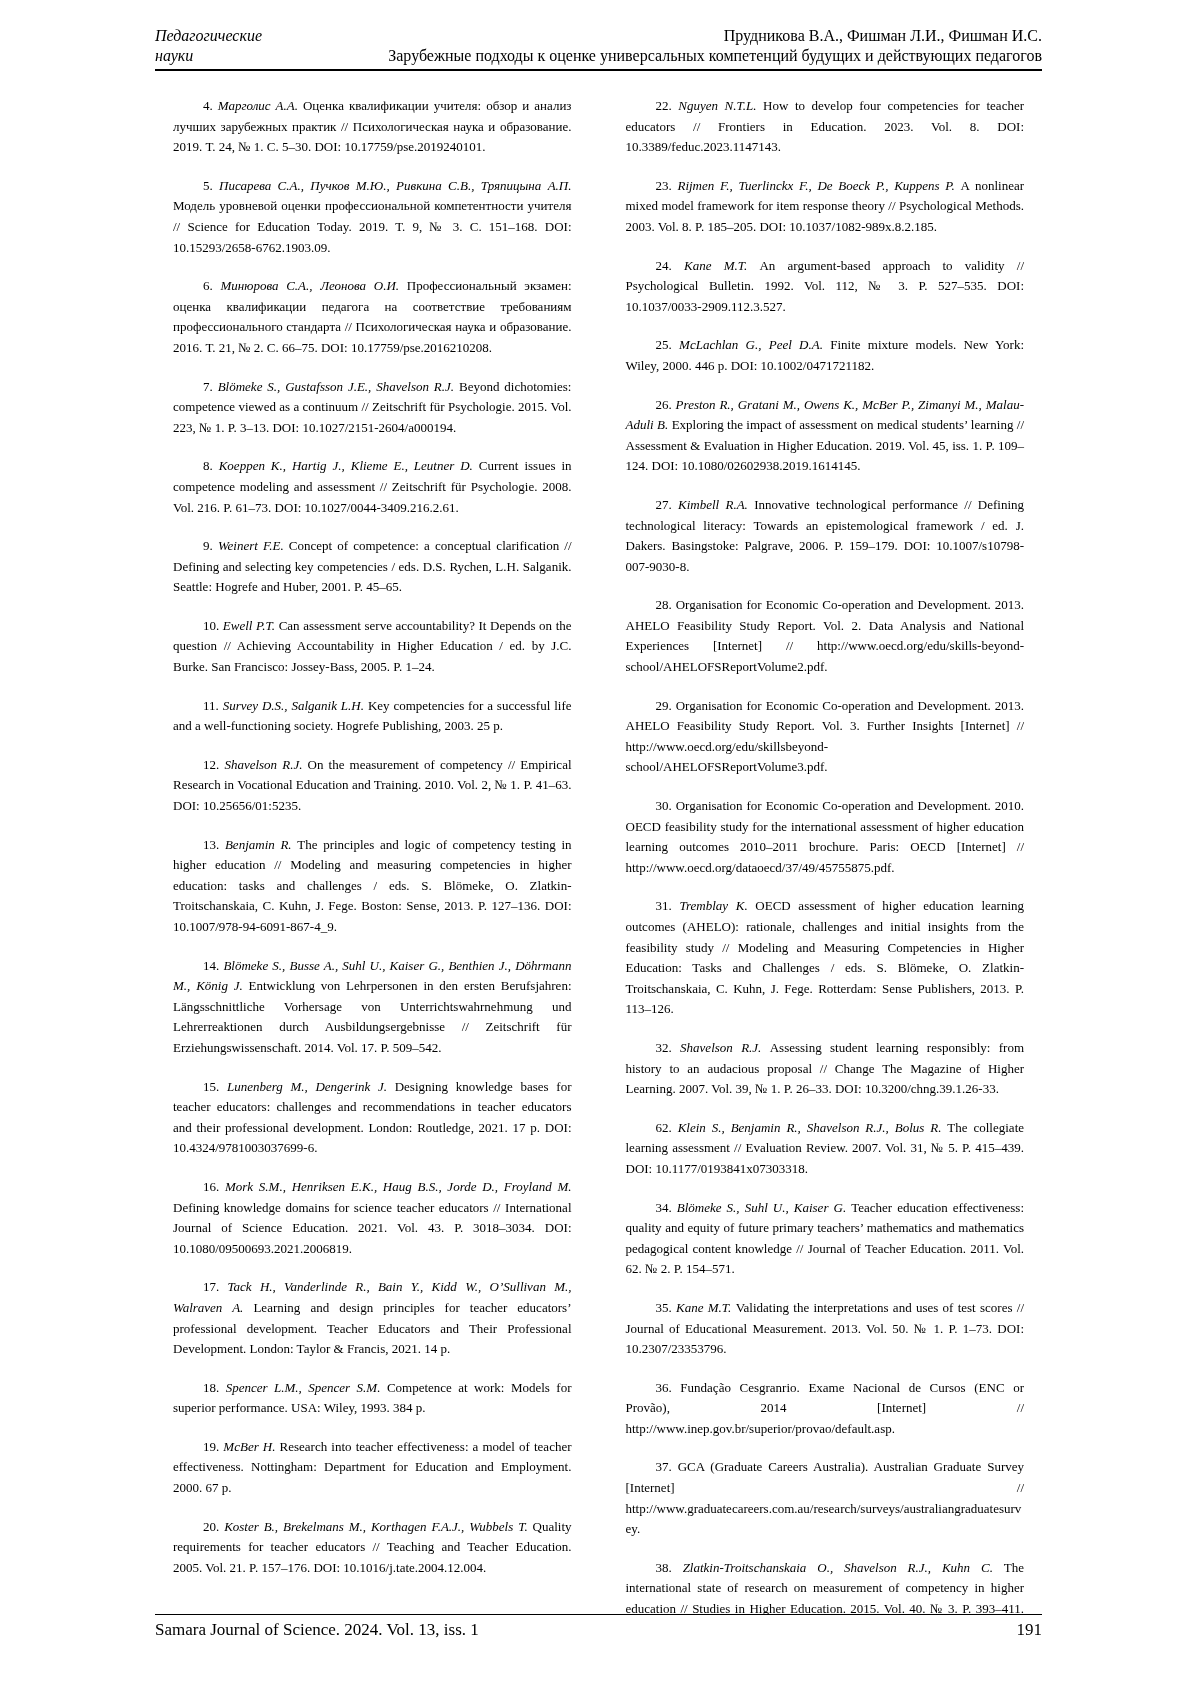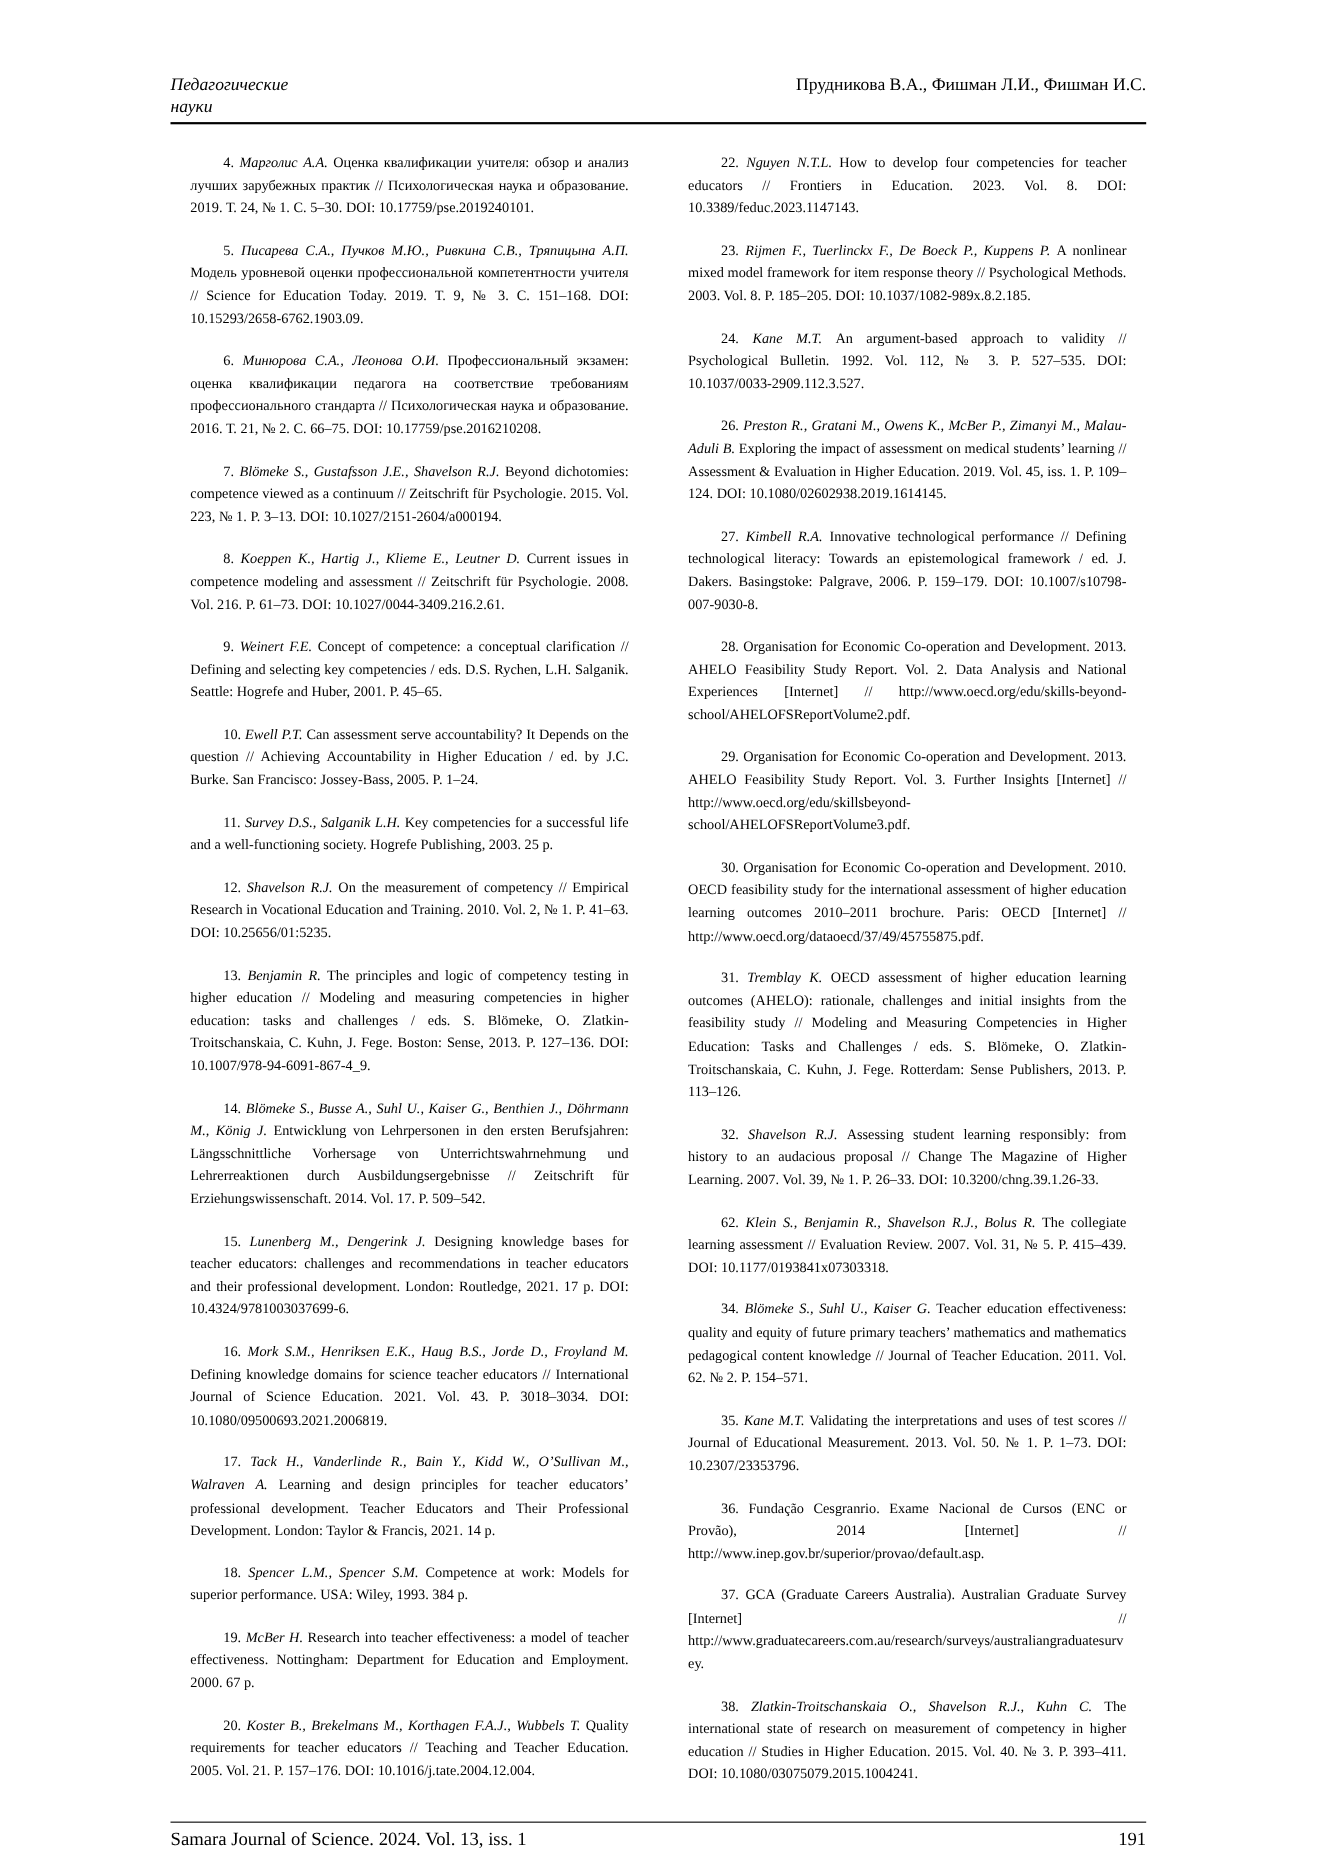--- a/index.html
+++ b/index.html
@@ -5,21 +5,21 @@
 <style>
   html, body {
     margin: 0;
     padding: 0;
     background: #ffffff;
   }
   .page {
     width: 1200px;
     height: 1697px;
     box-sizing: border-box;
-    padding: 68px 158px 0 155px;
+    padding: 26px 158px 0 155px;
     background: #ffffff;
     color: #000000;
     font-family: "Liberation Serif", serif;
     position: relative;
     overflow: hidden;
   }
   .page-header {
     display: flex;
     justify-content: space-between;
     align-items: flex-start;
@@ -78,20 +78,21 @@
 
 <div class="page">
 
   <header class="page-header">
     <div class="header-left">
       <div>Педагогические</div>
       <div>науки</div>
     </div>
     <div class="header-right">
       <div>Прудникова В.А., Фишман Л.И., Фишман И.С.</div>
+      <div>Зарубежные подходы к оценке универсальных компетенций будущих и действующих педагогов</div>
     </div>
   </header>
 
   <div class="rule-top"></div>
 
   <main class="columns">
     <div class="col" id="left-col">
         <p class="ref"><span>4. </span><span class="au">Марголис А.А. </span><span>Оценка квалификации учителя: обзор и анализ лучших зарубежных практик // Психологическая наука и образование. 2019. Т. 24, № 1. С. 5–30. DOI: 10.17759/pse.2019240101.</span></p>
         <p class="ref"><span>5. </span><span class="au">Писарева С.А., Пучков М.Ю., Ривкина С.В., Тряпицына А.П. </span><span>Модель уровневой оценки профессиональной компетентности учителя // Science for Education Today. 2019. Т. 9, № 3. С. 151–168. DOI: 10.15293/2658-6762.1903.09.</span></p>
         <p class="ref"><span>6. </span><span class="au">Минюрова С.А., Леонова О.И. </span><span>Профессиональный экзамен: оценка квалификации педагога на соответствие требованиям профессионального стандарта // Психологическая наука и образование. 2016. Т. 21, № 2. С. 66–75. DOI: 10.17759/pse.2016210208.</span></p>
@@ -107,20 +108,21 @@
         <p class="ref"><span>16. </span><span class="au">Mork S.M., Henriksen E.K., Haug B.S., Jorde D., Froyland M. </span><span>Defining knowledge domains for science teacher educators // International Journal of Science Education. 2021. Vol. 43. P. 3018–3034. DOI: 10.1080/09500693.2021.2006819.</span></p>
         <p class="ref"><span>17. </span><span class="au">Tack H., Vanderlinde R., Bain Y., Kidd W., O’Sullivan M., Walraven A. </span><span>Learning and design principles for teacher educators’ professional development. Teacher Educators and Their Professional Development. London: Taylor &amp; Francis, 2021. 14 p.</span></p>
         <p class="ref"><span>18. </span><span class="au">Spencer L.M., Spencer S.M. </span><span>Competence at work: Models for superior performance. USA: Wiley, 1993. 384 p.</span></p>
         <p class="ref"><span>19. </span><span class="au">McBer H. </span><span>Research into teacher effectiveness: a model of teacher effectiveness. Nottingham: Department for Education and Employment. 2000. 67 p.</span></p>
         <p class="ref"><span>20. </span><span class="au">Koster B., Brekelmans M., Korthagen F.A.J., Wubbels T. </span><span>Quality requirements for teacher educators // Teaching and Teacher Education. 2005. Vol. 21. P. 157–176. DOI: 10.1016/j.tate.2004.12.004.</span></p>
       </div>
     <div class="col" id="right-col">
         <p class="ref"><span>22. </span><span class="au">Nguyen N.T.L. </span><span>How to develop four competencies for teacher educators // Frontiers in Education. 2023. Vol. 8. DOI: 10.3389/feduc.2023.1147143.</span></p>
         <p class="ref"><span>23. </span><span class="au">Rijmen F., Tuerlinckx F., De Boeck P., Kuppens P. </span><span>A nonlinear mixed model framework for item response theory // Psychological Methods. 2003. Vol. 8. P. 185–205. DOI: 10.1037/1082-989x.8.2.185.</span></p>
         <p class="ref"><span>24. </span><span class="au">Kane M.T. </span><span>An argument-based approach to validity // Psychological Bulletin. 1992. Vol. 112, № 3. P. 527–535. DOI: 10.1037/0033-2909.112.3.527.</span></p>
+        <p class="ref"><span>25. </span><span class="au">McLachlan G., Peel D.A. </span><span>Finite mixture models. New York: Wiley, 2000. 446 p. DOI: 10.1002/0471721182.</span></p>
         <p class="ref"><span>26. </span><span class="au">Preston R., Gratani M., Owens K., McBer P., Zimanyi M., Malau-Aduli B. </span><span>Exploring the impact of assessment on medical students’ learning // Assessment &amp; Evaluation in Higher Education. 2019. Vol. 45, iss. 1. P. 109–124. DOI: 10.1080/02602938.2019.1614145.</span></p>
         <p class="ref"><span>27. </span><span class="au">Kimbell R.A. </span><span>Innovative technological performance // Defining technological literacy: Towards an epistemological framework / ed. J. Dakers. Basingstoke: Palgrave, 2006. P. 159–179. DOI: 10.1007/s10798-007-9030-8.</span></p>
         <p class="ref"><span>28. </span><span>Organisation for Economic Co-operation and Development. 2013. AHELO Feasibility Study Report. Vol. 2. Data Analysis and National Experiences [Internet] // http://www.oecd.org/edu/skills-beyond-school/AHELOFSReportVolume2.pdf.</span></p>
         <p class="ref"><span>29. </span><span>Organisation for Economic Co-operation and Development. 2013. AHELO Feasibility Study Report. Vol. 3. Further Insights [Internet] // http://www.oecd.org/edu/skillsbeyond-school/AHELOFSReportVolume3.pdf.</span></p>
         <p class="ref"><span>30. </span><span>Organisation for Economic Co-operation and Development. 2010. OECD feasibility study for the international assessment of higher education learning outcomes 2010–2011 brochure. Paris: OECD [Internet] // http://www.oecd.org/dataoecd/37/49/45755875.pdf.</span></p>
         <p class="ref"><span>31. </span><span class="au">Tremblay K. </span><span>OECD assessment of higher education learning outcomes (AHELO): rationale, challenges and initial insights from the feasibility study // Modeling and Measuring Competencies in Higher Education: Tasks and Challenges / eds. S. Blömeke, O. Zlatkin-Troitschanskaia, C. Kuhn, J. Fege. Rotterdam: Sense Publishers, 2013. P. 113–126.</span></p>
         <p class="ref"><span>32. </span><span class="au">Shavelson R.J. </span><span>Assessing student learning responsibly: from history to an audacious proposal // Change The Magazine of Higher Learning. 2007. Vol. 39, № 1. P. 26–33. DOI: 10.3200/chng.39.1.26-33.</span></p>
         <p class="ref"><span>62. </span><span class="au">Klein S., Benjamin R., Shavelson R.J., Bolus R. </span><span>The collegiate learning assessment // Evaluation Review. 2007. Vol. 31, № 5. P. 415–439. DOI: 10.1177/0193841x07303318.</span></p>
         <p class="ref"><span>34. </span><span class="au">Blömeke S., Suhl U., Kaiser G. </span><span>Teacher education effectiveness: quality and equity of future primary teachers’ mathematics and mathematics pedagogical content knowledge // Journal of Teacher Education. 2011. Vol. 62. № 2. P. 154–571.</span></p>
         <p class="ref"><span>35. </span><span class="au">Kane M.T. </span><span>Validating the interpretations and uses of test scores // Journal of Educational Measurement. 2013. Vol. 50. № 1. P. 1–73. DOI: 10.2307/23353796.</span></p>

